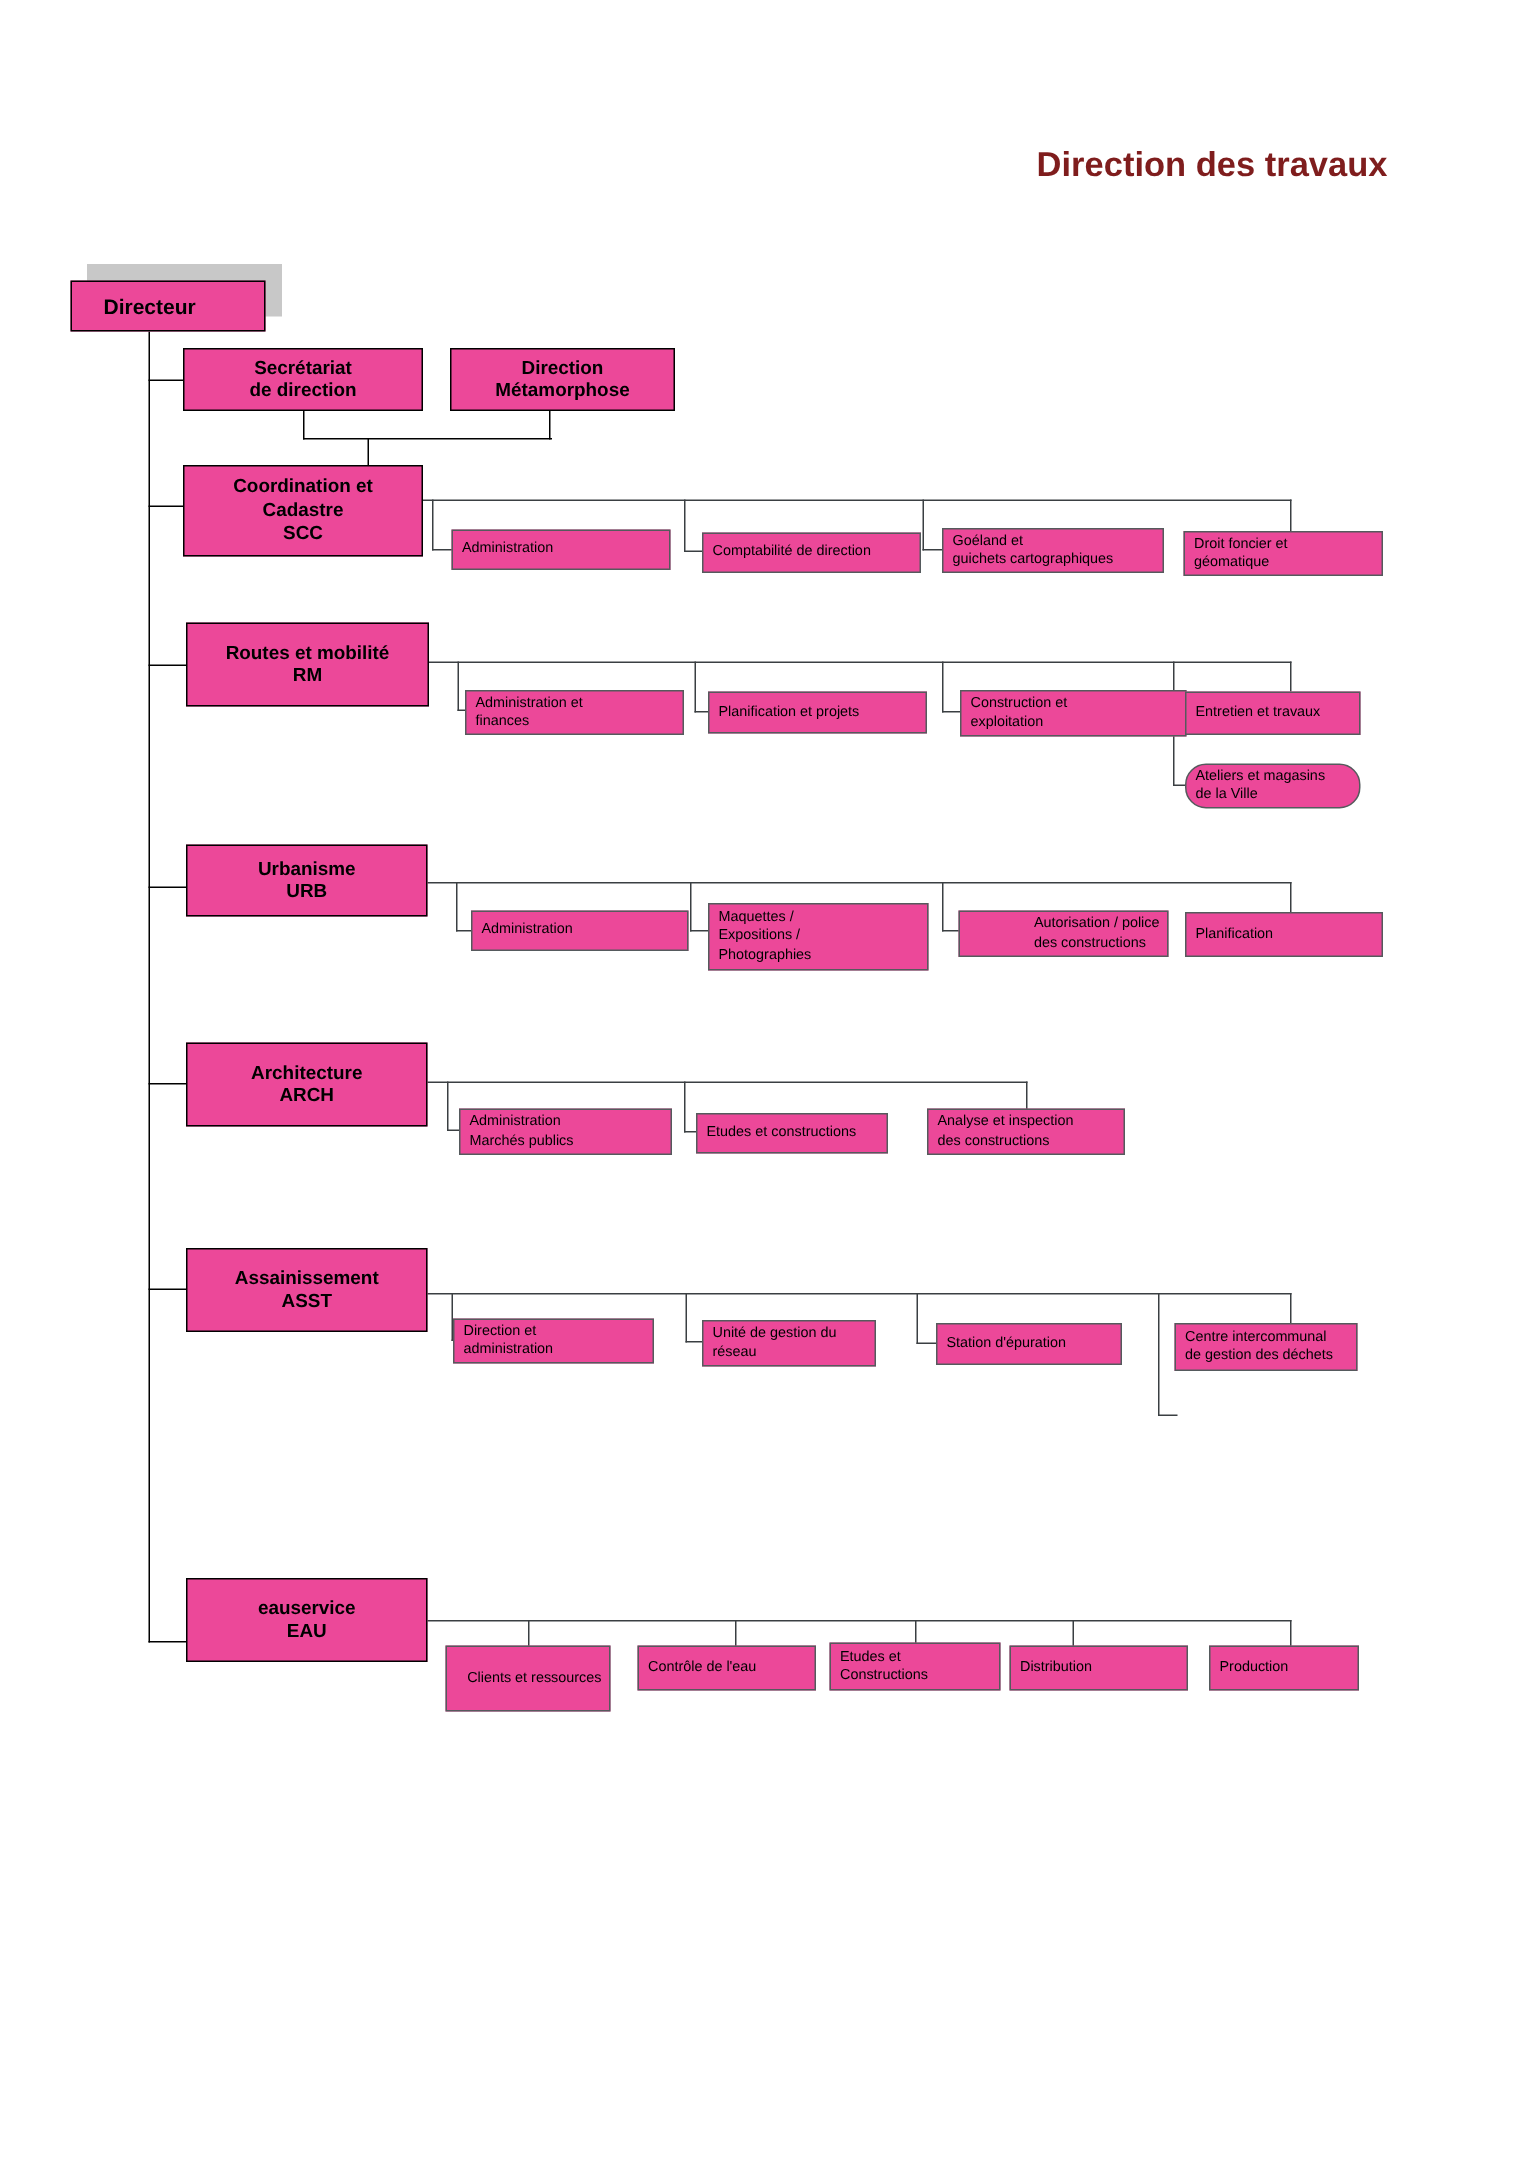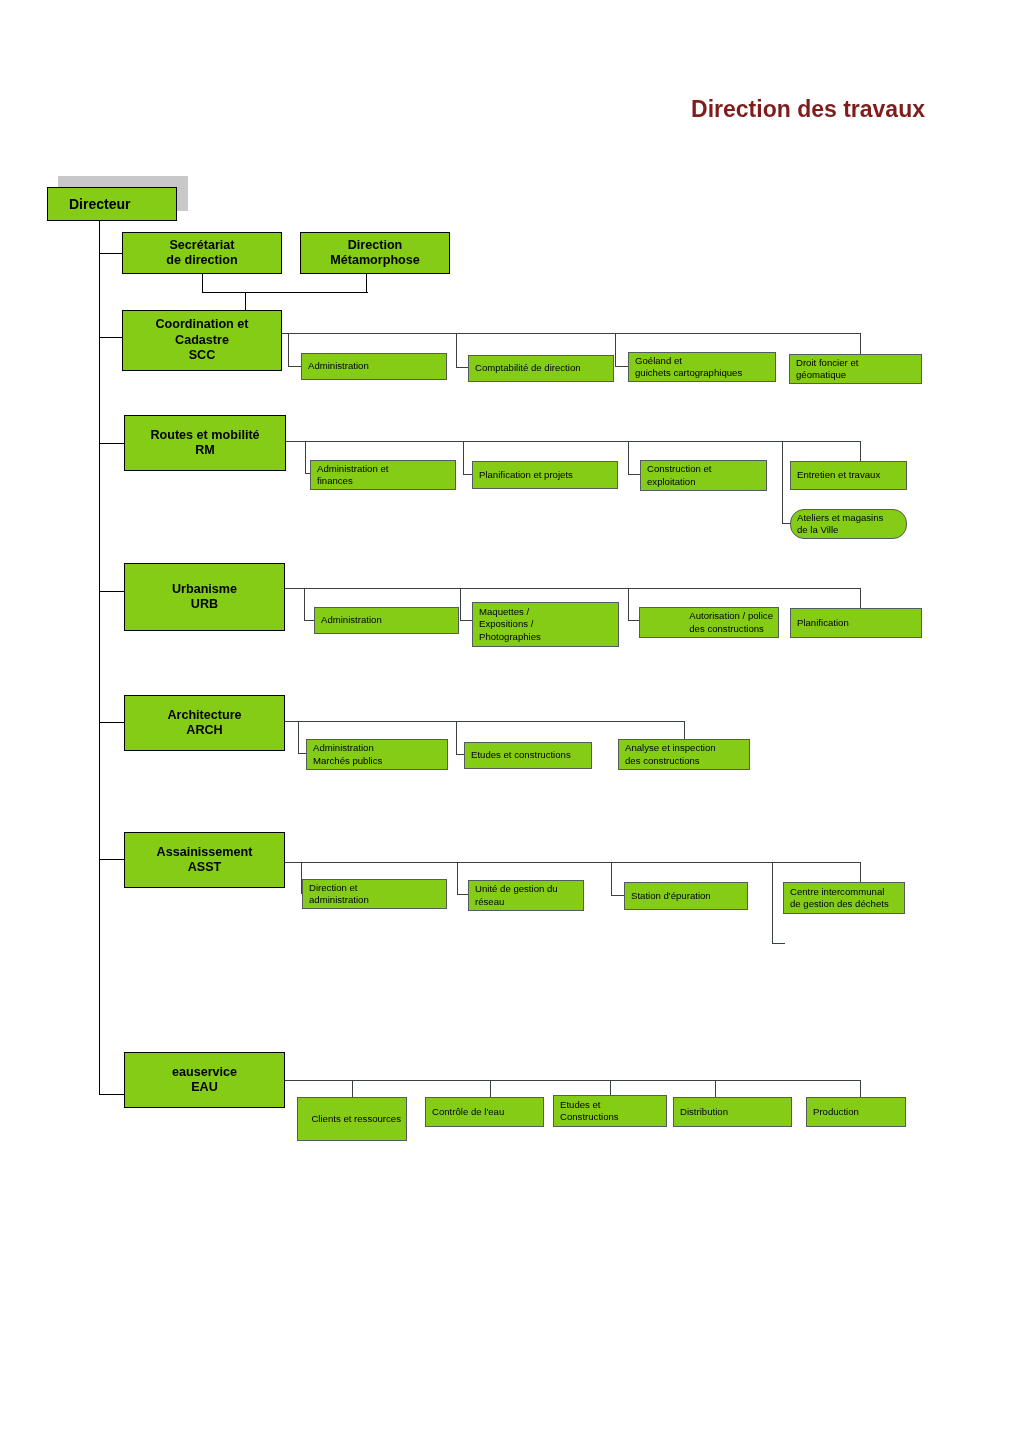--- a/index.html
+++ b/index.html
@@ -18,21 +18,21 @@
     font-size:23px;
     font-weight:bold;
     color:#7f1d1d;
     letter-spacing:0px;
     white-space:nowrap;
   }
   
   .box{
     position:absolute;
     box-sizing:border-box;
-    background:#84cc16;
+    background:#ec4899;
     color:#000000;
     z-index:5;
   }
   .dept{
     border:1.6px solid #000000;
     font-weight:bold;
     font-size:12.6px;
     line-height:15.5px;
     display:flex;
     align-items:center;
@@ -147,34 +147,34 @@
   <div class="ln vt" style="left:782px;top:441px;height:83px;"></div>
   <div class="ln ht" style="left:782px;top:523px;width:12px;"></div>
 
   <div class="box unit" style="left:310px;top:460px;width:146px;height:30px;">
     <span class="lbl">Administration et
 finances</span>
   </div>
   <div class="box unit" style="left:472px;top:461px;width:146px;height:28px;">
     <span class="lbl">Planification et projets</span>
   </div>
-  <div class="box unit" style="left:640px;top:460px;width:127px;height:31px;">
+  <div class="box unit" style="left:640px;top:460px;width:151px;height:31px;">
     <span class="lbl">Construction et
 exploitation</span>
   </div>
   <div class="box unit" style="left:790px;top:461px;width:117px;height:29px;">
     <span class="lbl">Entretien et travaux</span>
   </div>
   <div class="box unit" style="left:790px;top:509px;width:117px;height:30px;border-radius:14px;">
     <span class="lbl">Ateliers et magasins
 de la Ville</span>
   </div>
 
   <div class="ln h" style="left:99px;top:591px;width:26px;"></div>
-  <div class="box dept" style="left:124px;top:563px;width:161px;height:68px;">
+  <div class="box dept" style="left:124px;top:563px;width:161px;height:48px;">
     <span class="lbl">Urbanisme
 URB</span>
   </div>
   <div class="ln ht" style="left:285px;top:588px;width:576px;"></div>
   <div class="ln vt" style="left:304px;top:588px;height:33px;"></div>
   <div class="ln ht" style="left:304px;top:620px;width:12px;"></div>
   <div class="ln vt" style="left:460px;top:588px;height:33px;"></div>
   <div class="ln ht" style="left:460px;top:620px;width:12px;"></div>
   <div class="ln vt" style="left:628px;top:588px;height:33px;"></div>
   <div class="ln ht" style="left:628px;top:620px;width:12px;"></div>
@@ -229,21 +229,21 @@
   <div class="ln vt" style="left:301px;top:862px;height:32px;"></div>
   <div class="ln ht" style="left:301px;top:893px;width:11px;"></div>
   <div class="ln vt" style="left:457px;top:862px;height:33px;"></div>
   <div class="ln ht" style="left:457px;top:894px;width:12px;"></div>
   <div class="ln vt" style="left:611px;top:862px;height:34px;"></div>
   <div class="ln ht" style="left:611px;top:895px;width:14px;"></div>
   <div class="ln vt" style="left:860px;top:862px;height:21px;"></div>
   <div class="ln vt" style="left:772px;top:862px;height:82px;"></div>
   <div class="ln ht" style="left:772px;top:943px;width:13px;"></div>
 
-  <div class="box unit" style="left:302px;top:879px;width:145px;height:30px;">
+  <div class="box unit" style="left:302px;top:879px;width:134px;height:30px;">
     <span class="lbl">Direction et
 administration</span>
   </div>
   <div class="box unit" style="left:468px;top:880px;width:116px;height:31px;">
     <span class="lbl">Unité de gestion du
 réseau</span>
   </div>
   <div class="box unit" style="left:624px;top:882px;width:124px;height:28px;">
     <span class="lbl">Station d'épuration</span>
   </div>

